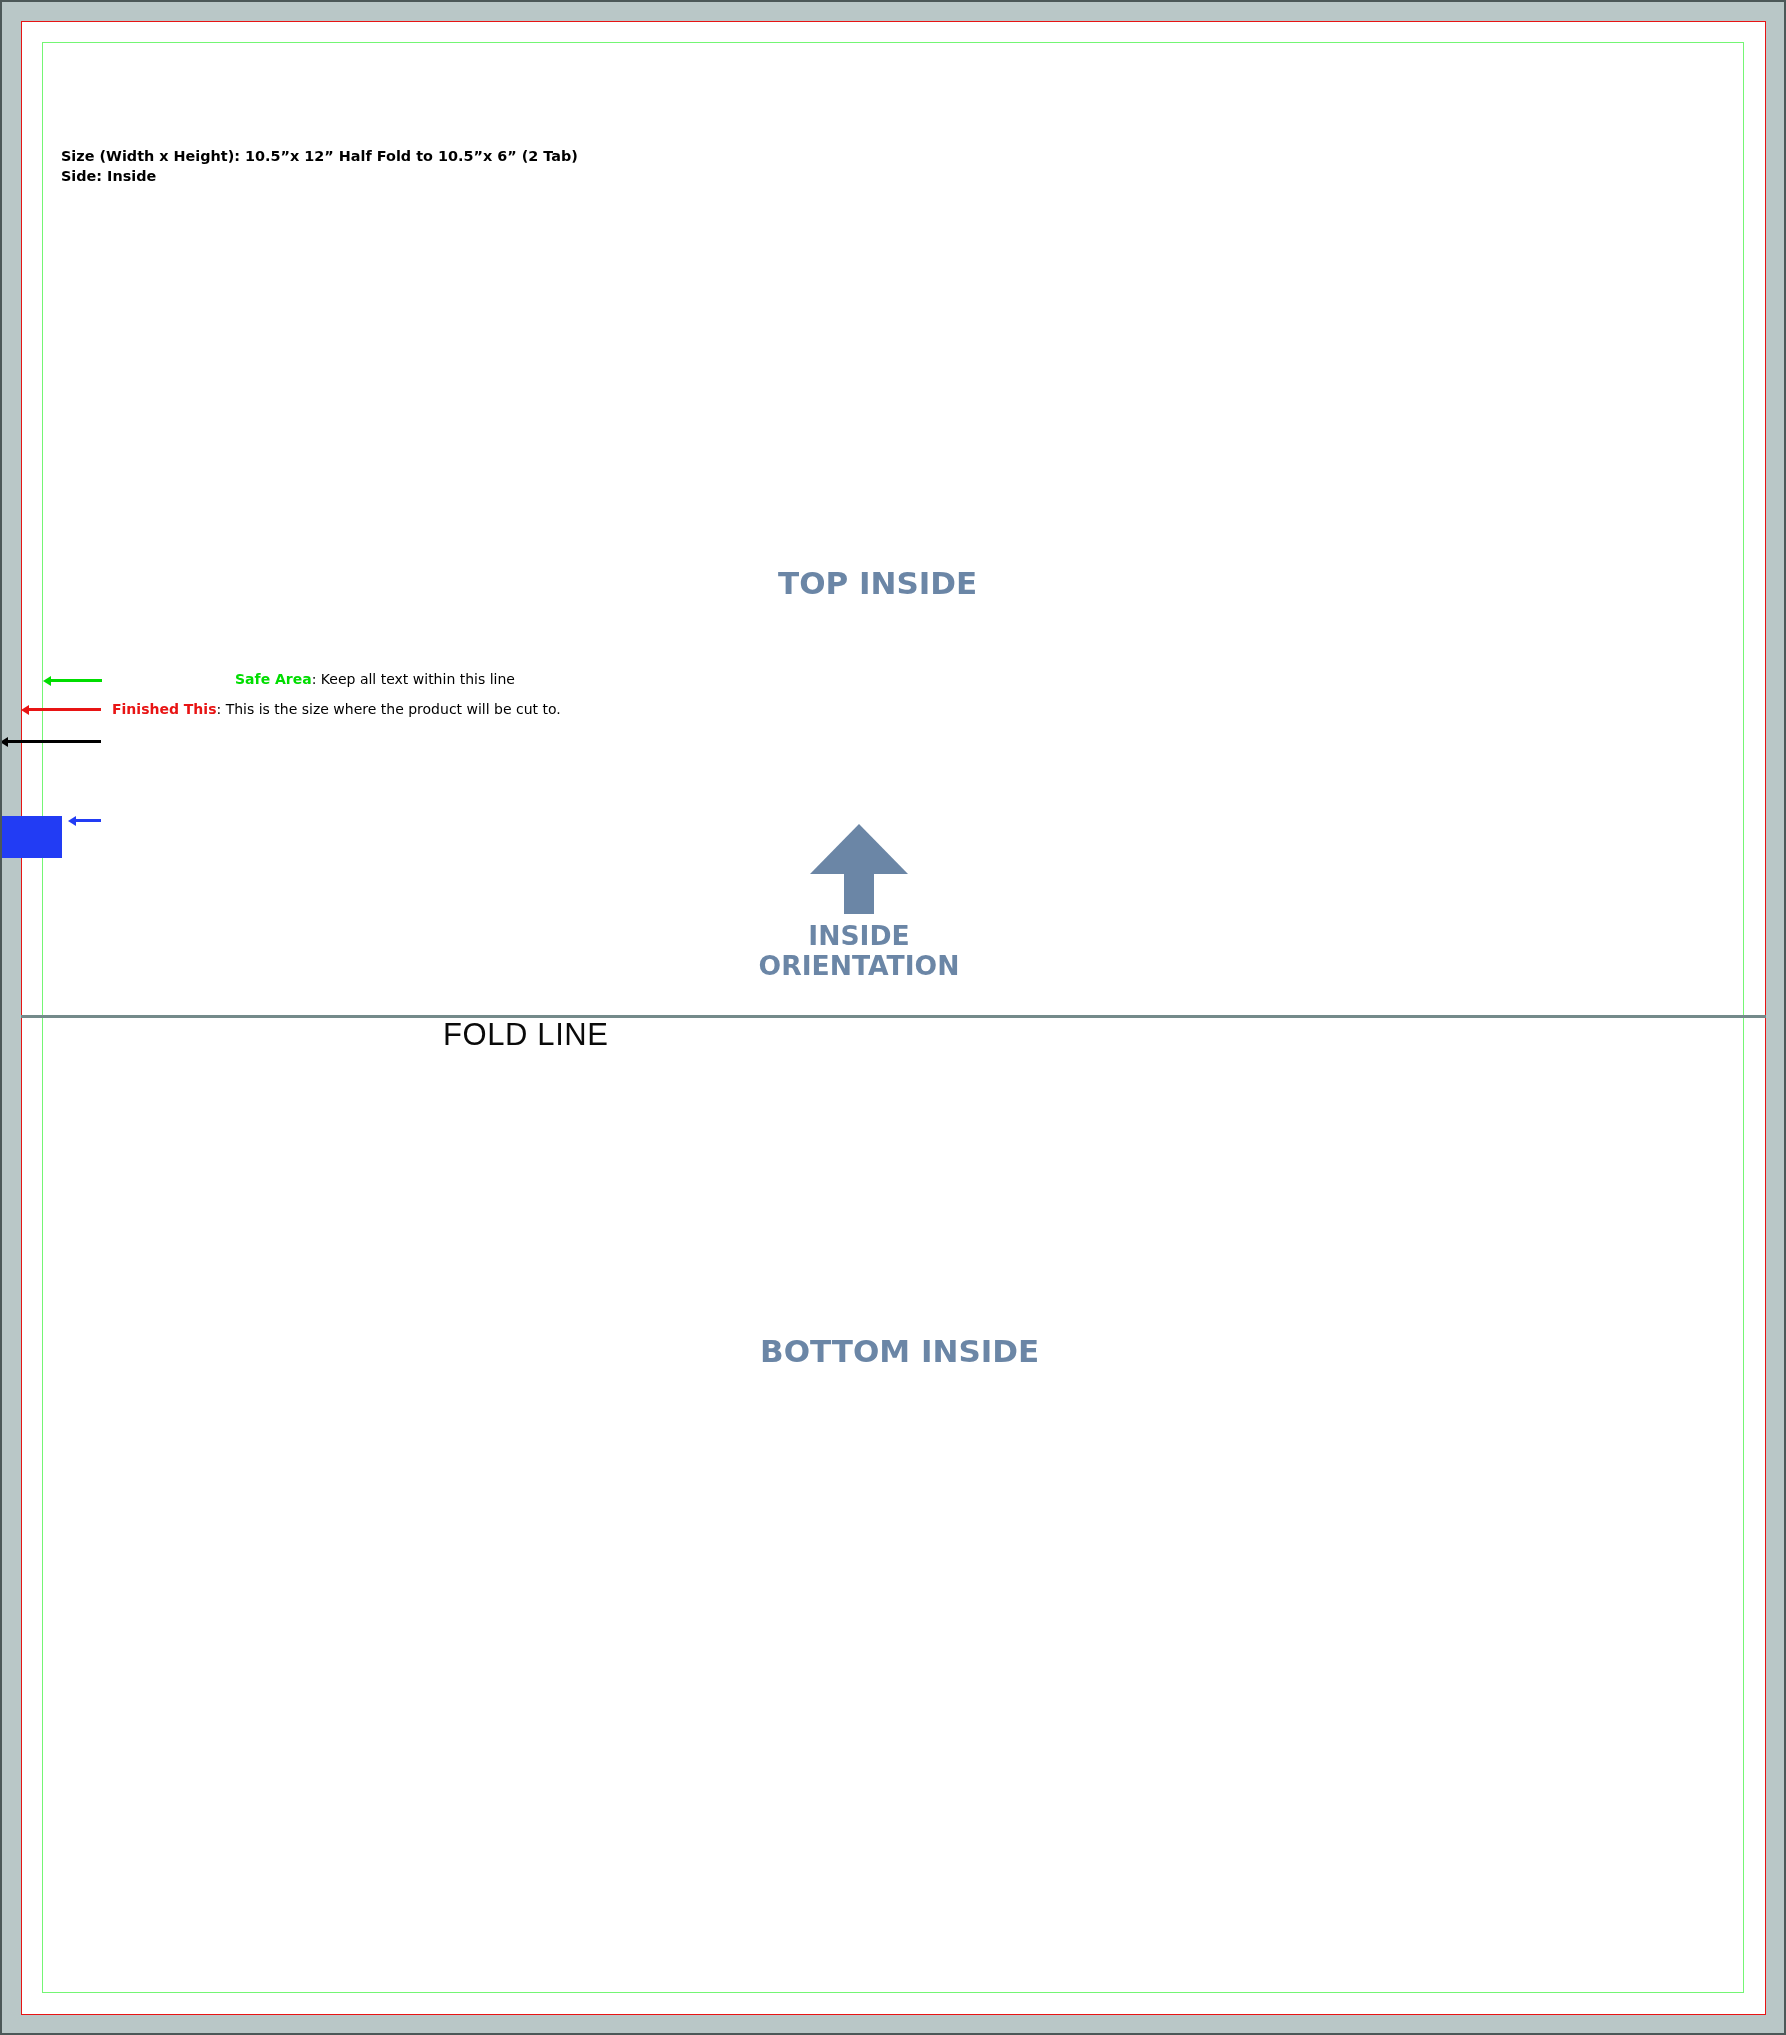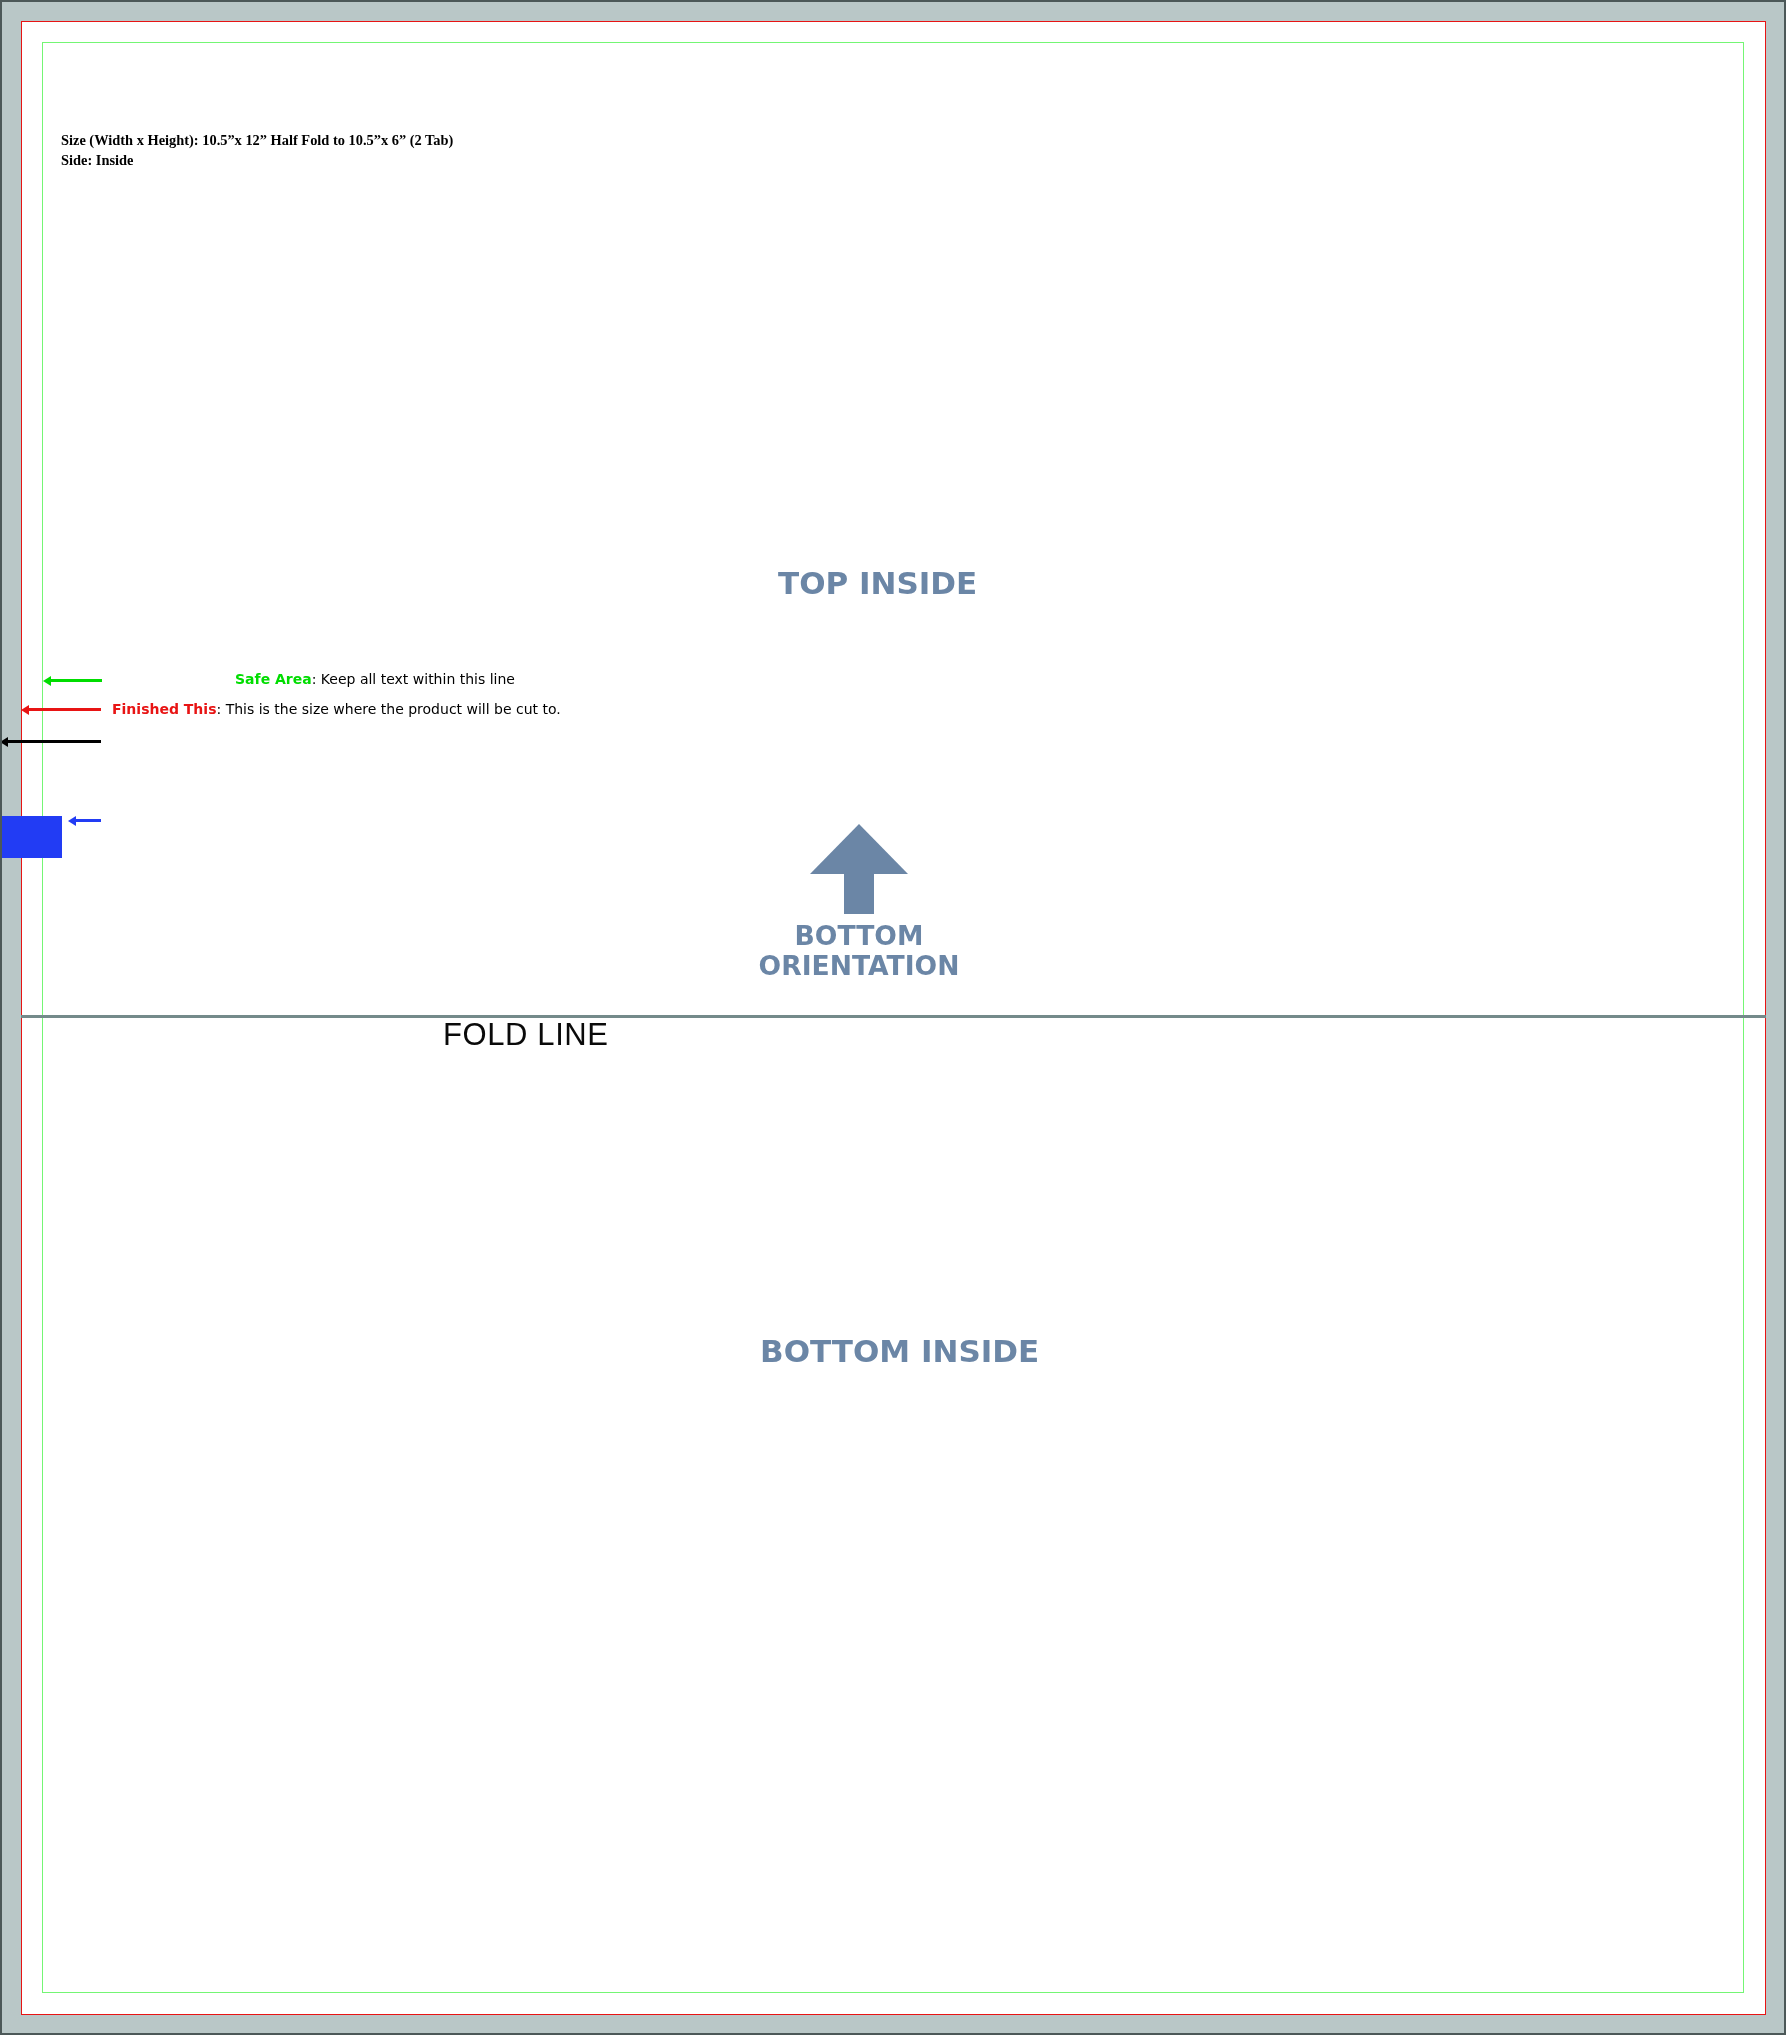--- a/index.html
+++ b/index.html
@@ -20,23 +20,23 @@
     position:absolute;left:42px;top:42px;right:42px;bottom:42px;
     border:1.1px solid var(--safe-line-green,#74f674);
   }
   .edge{
     position:absolute;inset:0;
     border:2.8px solid var(--edge,#4c5858);
     pointer-events:none;z-index:50;
   }
   
   .title{
-    position:absolute;left:61px;top:130px;
+    position:absolute;left:61px;top:146px;
     font-size:14.4px;font-weight:bold;line-height:20px;color:#000;
-    white-space:nowrap;z-index:10;font-family:Liberation Serif, serif;
+    white-space:nowrap;z-index:10;
   }
   
   .panel-label{
     position:absolute;
     font-size:31px;font-weight:bold;color:var(--slate,#6b86a6);
     white-space:nowrap;z-index:10;
   }
   .panel-label.top{left:778px;top:565px;text-align:center;}
   .panel-label.bottom{left:760px;top:1333px;}
   
@@ -127,21 +127,21 @@
 
   <div class="legend-item li-finished"><span class="lab red">Finished This</span><span>: This is the size where the product will be cut to.</span></div>
 
 
 
   <div class="orient-arrow">
     <div class="tri"></div>
     <div class="stem"></div>
   </div>
   <div class="orient-text">
-    <div>BOTTOM</div>
+    <div>INSIDE</div>
     <div>ORIENTATION</div>
   </div>
 
   <div class="fold-label">FOLD LINE</div>
 
   <div class="panel-label bottom">BOTTOM INSIDE</div>
 
   <div class="edge"></div>
 </div>
 

